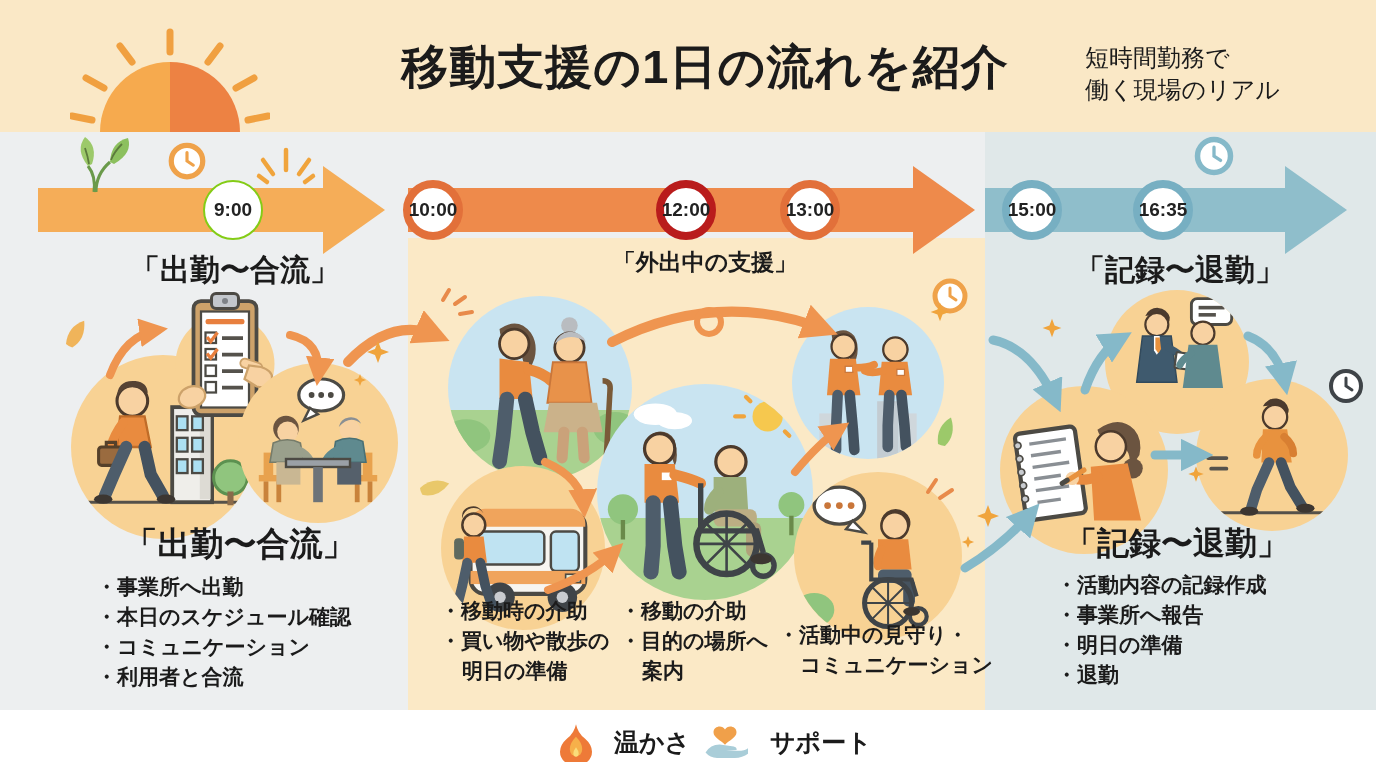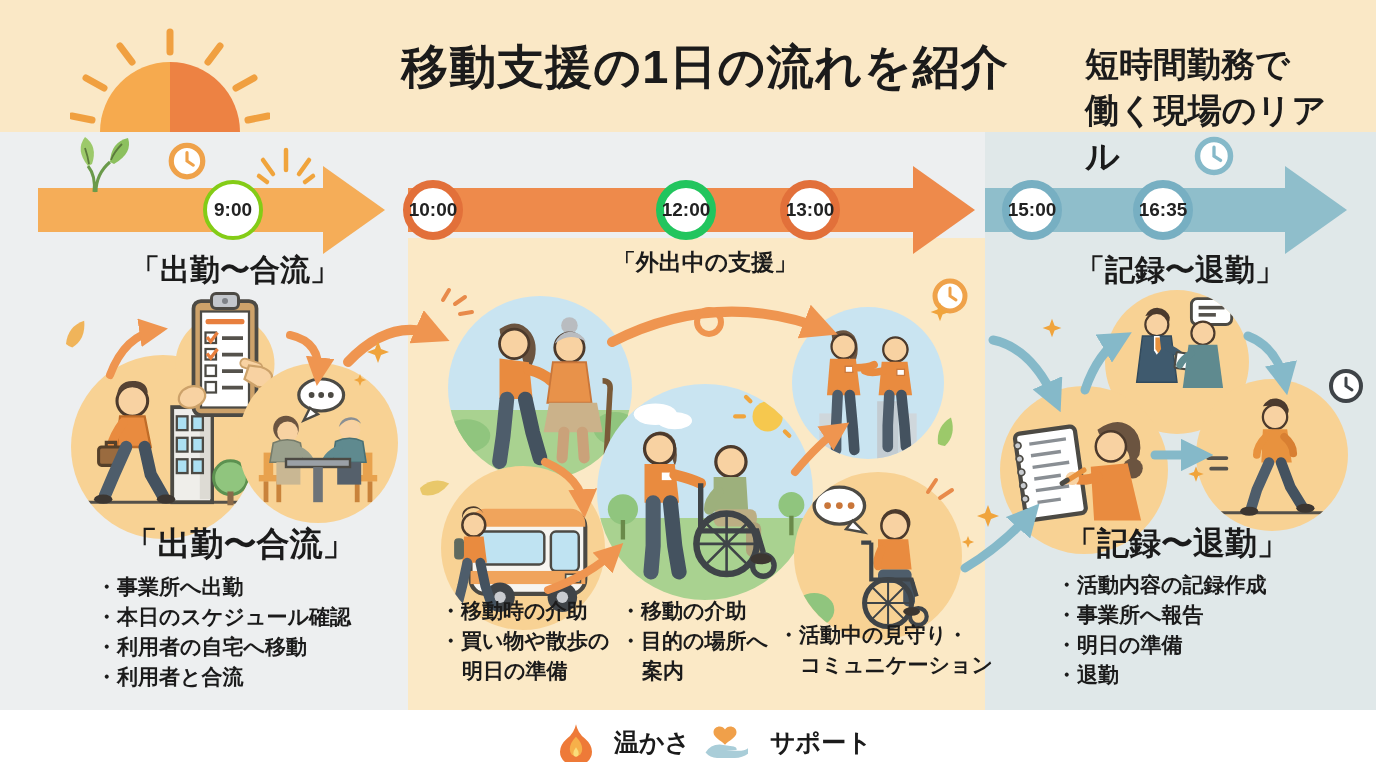--- a/index.html
+++ b/index.html
@@ -8,21 +8,21 @@
   .abs{position:absolute;}
   
   .band-header{left:0;top:0;width:1376px;height:132px;background:#FAE8C6;}
   .panel-left{left:0;top:132px;width:408px;height:578px;background:#EDEFF0;}
   .strip-mid-top{left:408px;top:132px;width:577px;height:106px;background:#EDEFF0;}
   .panel-mid{left:408px;top:238px;width:577px;height:472px;background:#FBE9C6;}
   .panel-right{left:985px;top:132px;width:391px;height:578px;background:#E0E8E9;}
   .band-footer{left:0;top:710px;width:1376px;height:58px;background:#FFFFFF;}
   
   .title{left:335px;top:36px;width:740px;text-align:center;font-size:47px;font-weight:800;letter-spacing:1px;}
-  .subtitle{left:1085px;top:42px;width:270px;font-size:34px;font-weight:700;line-height:1.35;}
+  .subtitle{left:1085px;top:42px;width:270px;font-size:24px;font-weight:400;line-height:1.35;}
   
   .tl-shaft{height:44px;top:188px;}
   .tl-head{width:0;height:0;top:166px;border-top:44px solid transparent;border-bottom:44px solid transparent;}
   .tl-circle{width:60px;height:60px;top:180px;border-radius:50%;background:#fff;display:flex;
              align-items:center;justify-content:center;font-weight:800;font-size:19px;color:#222;box-sizing:border-box;}
   
   .sec-header{font-weight:800;font-size:30px;text-align:center;}
   .sub-header{font-weight:800;font-size:33px;text-align:center;}
   .bullets{font-size:21px;font-weight:700;line-height:30px;white-space:nowrap;}
   .bullets .cont{padding-left:22px;}
@@ -68,23 +68,23 @@
     <div>働く現場のリアル</div>
   </div>
 
   <div class="abs tl-shaft" style="left:38px;width:285px;background:#F5AD58;"></div>
   <div class="abs tl-head" style="left:323px;border-left:62px solid #F5AD58;"></div>
   <div class="abs tl-shaft" style="left:408px;width:505px;background:#EE8A4B;"></div>
   <div class="abs tl-head" style="left:913px;border-left:62px solid #EE8A4B;"></div>
   <div class="abs tl-shaft" style="left:985px;width:300px;background:#8FBECB;"></div>
   <div class="abs tl-head" style="left:1285px;border-left:62px solid #8FBECB;"></div>
 
-  <div class="abs tl-circle" style="left:203px;border:4px solid #84cc16;">9:00</div>
+  <div class="abs tl-circle" style="left:203px;border:2px solid #84cc16;">9:00</div>
   <div class="abs tl-circle" style="left:403px;border:8px solid #E2703A;">10:00</div>
-  <div class="abs tl-circle" style="left:656px;border:8px solid #22c55e;">12:00</div>
+  <div class="abs tl-circle" style="left:656px;border:8px solid #b91c1c;">12:00</div>
   <div class="abs tl-circle" style="left:780px;border:8px solid #E2703A;">13:00</div>
   <div class="abs tl-circle" style="left:1002px;border:8px solid #77AFC2;">15:00</div>
   <div class="abs tl-circle" style="left:1133px;border:8px solid #77AFC2;">16:35</div>
 
   <svg class="deco" style="left:72px;top:136px;width:70px;height:58px;" viewBox="0 0 70 58">
     <path d="M22 56 q2 -16 -6 -26 M24 56 q0 -18 14 -30" stroke="#6a9a4a" stroke-width="3" fill="none"></path>
     <path d="M16 30 q-13 -16 -3 -29 q13 9 7 27z" fill="#9cc96a"></path>
     <path d="M38 26 q1 -20 18 -24 q5 15 -14 26z" fill="#8cc05e"></path>
     <path d="M13 12 q3 9 4 16 M50 8 q-8 8 -11 16" stroke="#5c7a3c" stroke-width="1.8" fill="none"></path>
   </svg>
@@ -432,21 +432,21 @@
       <use href="#leaf" fill="#F0B45A" transform="translate(66 344) rotate(-28)"></use>
       <use href="#leaf" fill="#E9C86A" transform="translate(420 488) rotate(15)"></use>
       <use href="#leaf" fill="#9CC96A" transform="translate(938 444) rotate(-40)"></use>
     </g>
   </svg>
 
   <div class="abs sub-header" style="left:70px;top:522px;width:340px;">「出勤〜合流」</div>
   <div class="abs bullets" style="left:96px;top:572px;width:300px;">
     <div>・事業所へ出勤</div>
     <div>・本日のスケジュール確認</div>
-    <div>・利用者の自宅へ移動</div>
+    <div>・コミュニケーション</div>
     <div>・利用者と合流</div>
   </div>
 
   <div class="abs bullets" style="left:440px;top:596px;width:180px;">
     <div>・移動時の介助</div>
     <div>・買い物や散歩の</div>
     <div class="cont">明日の準備</div>
   </div>
   <div class="abs bullets" style="left:620px;top:596px;width:175px;">
     <div>・移動の介助</div>

